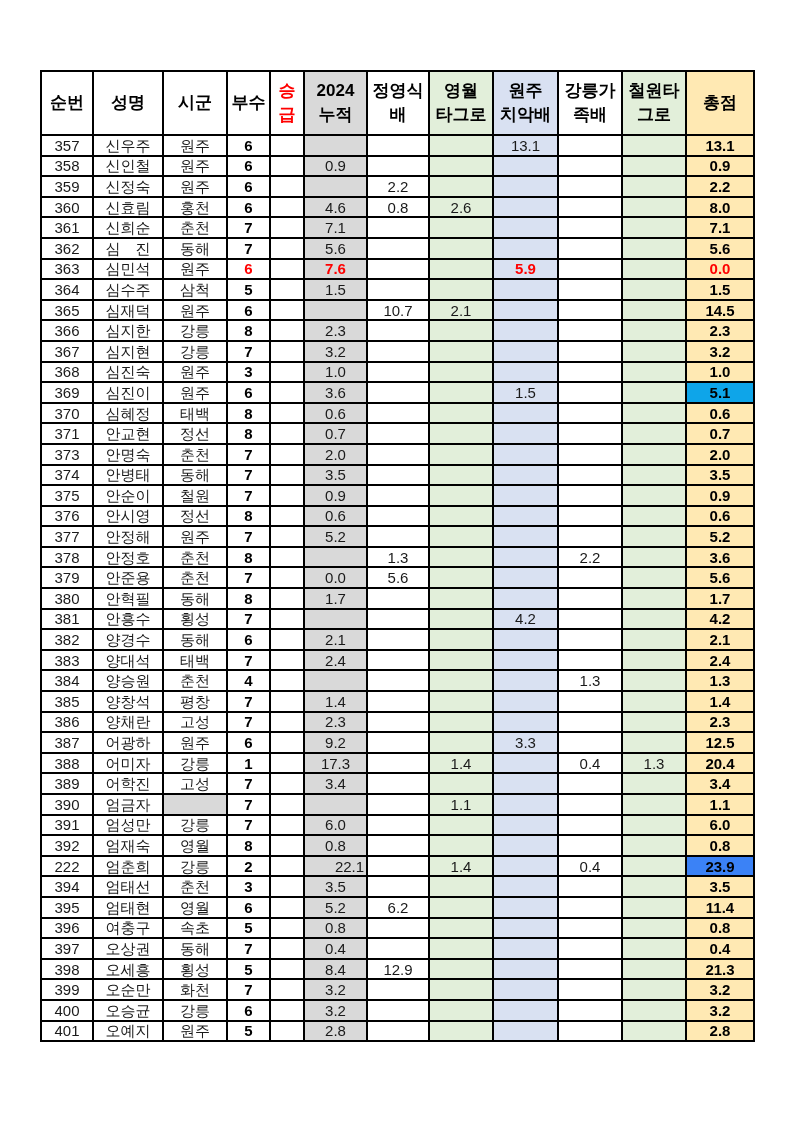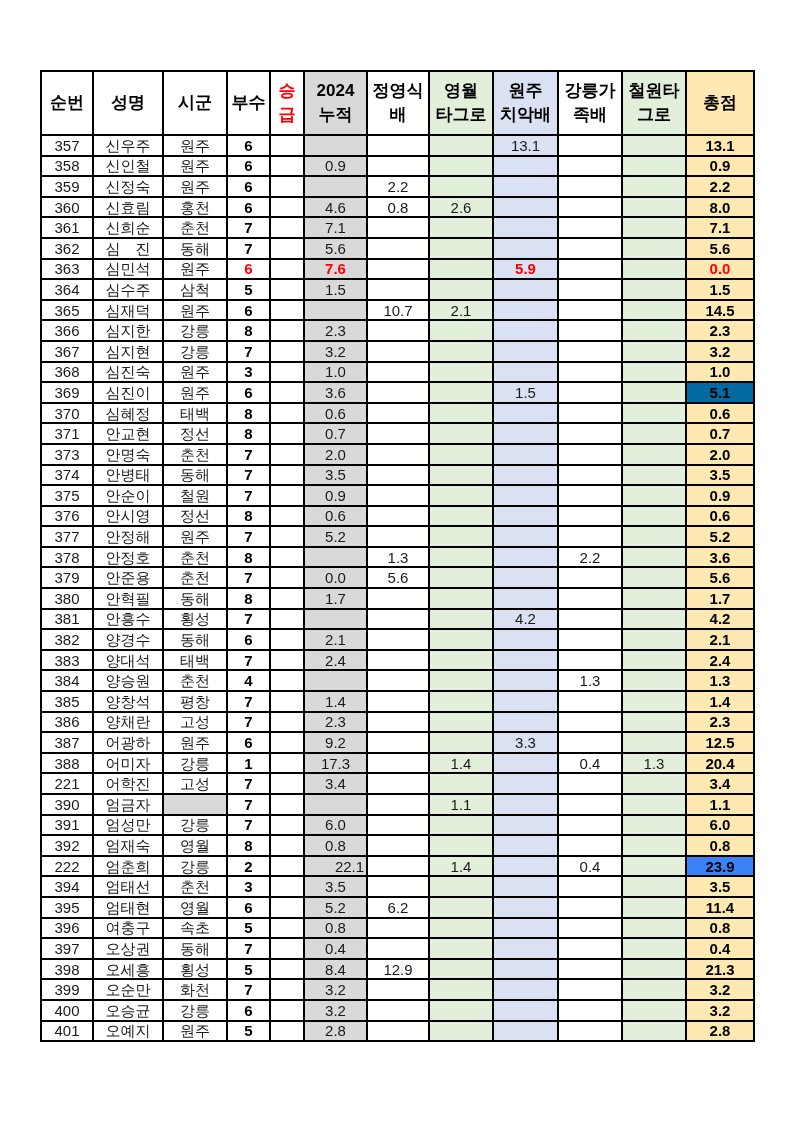--- a/index.html
+++ b/index.html
@@ -242,21 +242,21 @@
           <td>심진이</td>
           <td>원주</td>
           <td class="bold">6</td>
           <td></td>
           <td style="background: rgb(217, 217, 217);">3.6</td>
           <td></td>
           <td style="background: rgb(226, 239, 218);"></td>
           <td style="background: rgb(217, 225, 242);">1.5</td>
           <td></td>
           <td style="background: rgb(226, 239, 218);"></td>
-          <td class="bold" style="background: #0369a1;">5.1</td>
+          <td class="bold" style="background: #0ea5e9;">5.1</td>
         </tr>
         <tr>
           <td>370</td>
           <td>심혜정</td>
           <td>태백</td>
           <td class="bold">8</td>
           <td></td>
           <td style="background: rgb(217, 217, 217);">0.6</td>
           <td></td>
           <td style="background: rgb(226, 239, 218);"></td>
@@ -497,21 +497,21 @@
           <td></td>
           <td style="background: rgb(217, 217, 217);">17.3</td>
           <td></td>
           <td style="background: rgb(226, 239, 218);">1.4</td>
           <td style="background: rgb(217, 225, 242);"></td>
           <td>0.4</td>
           <td style="background: rgb(226, 239, 218);">1.3</td>
           <td class="bold" style="background: rgb(255, 233, 179);">20.4</td>
         </tr>
         <tr>
-          <td>221</td>
+          <td>389</td>
           <td>어학진</td>
           <td>고성</td>
           <td class="bold">7</td>
           <td></td>
           <td style="background: rgb(217, 217, 217);">3.4</td>
           <td></td>
           <td style="background: rgb(226, 239, 218);"></td>
           <td style="background: rgb(217, 225, 242);"></td>
           <td></td>
           <td style="background: rgb(226, 239, 218);"></td>

